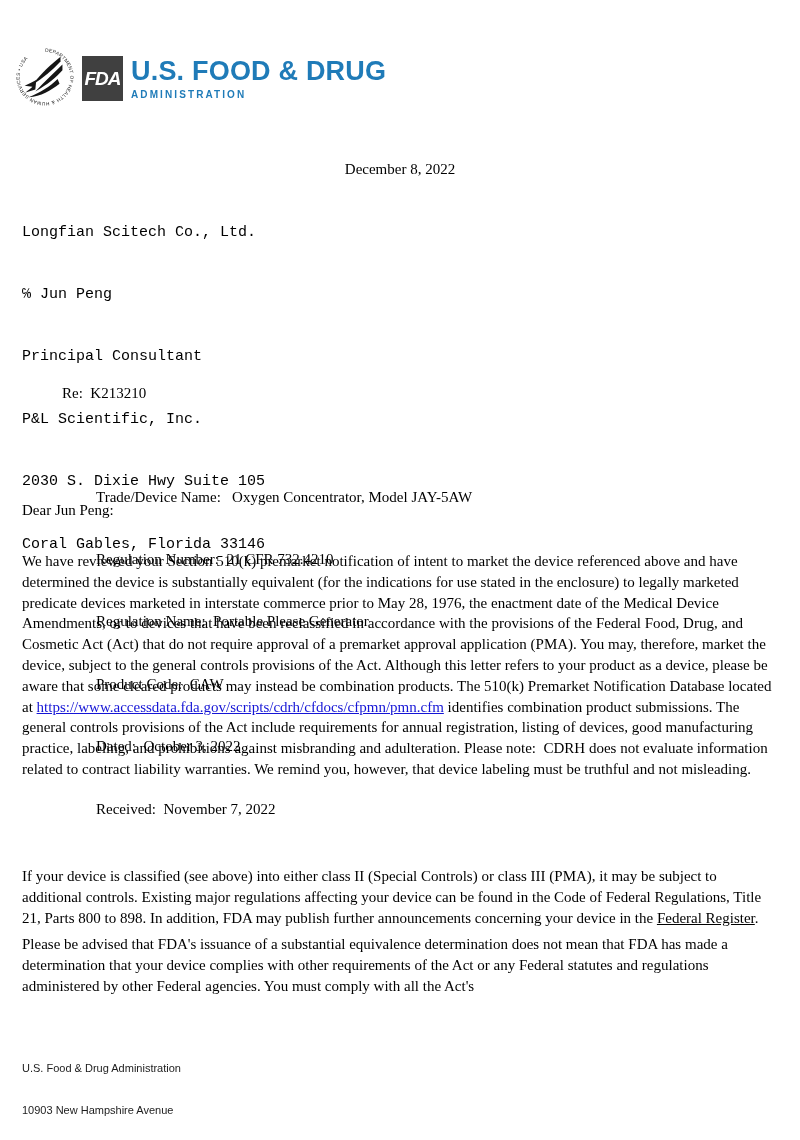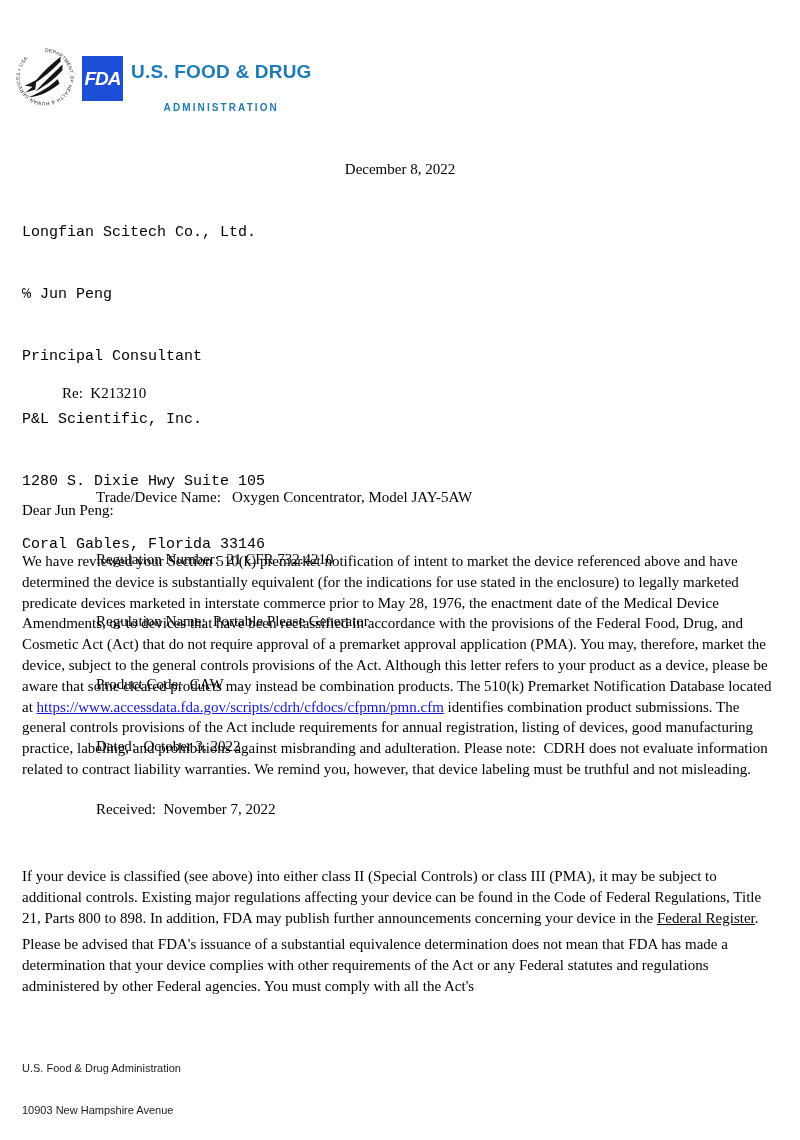--- a/index.html
+++ b/index.html
@@ -20,22 +20,22 @@
   .fda-lockup { display:flex; align-items:flex-start; margin-left:6px; margin-top:10px; }
   .fda-box {
     width:41px; height:45px;
     display:flex; align-items:center; justify-content:center;
     color:#fff;
     font-family:"Liberation Sans", sans-serif;
     font-weight:bold; font-style:italic;
     font-size:19px; letter-spacing:-1px;
   }
   .fda-name { margin-left:8px; margin-top:5px; font-family:"Liberation Sans", sans-serif; }
-  .fda-name-1 { font-weight:bold; font-size:19px; line-height:21px; letter-spacing:0.2px; }
-  .fda-name-2 { font-weight:bold; font-size:10px; line-height:12px; letter-spacing:2.1px; margin-top:20px;text-align:center; }
+  .fda-name-1 { font-weight:bold; font-size:27px; line-height:21px; letter-spacing:0.2px; }
+  .fda-name-2 { font-weight:bold; font-size:10px; line-height:12px; letter-spacing:2.1px; margin-top:7px; }
 
   
   .blk { position:absolute; left:22px; width:757px; font-size:15px; line-height:20.8px; white-space:pre-wrap; }
   .date-line { top:159px; left:0; width:800px; text-align:center; }
   .address   { top:181px;font-family:Liberation Mono, monospace; }
   .re-block  { top:341px;margin-left:40px; }
   .re-details { margin-left:34px; }
   .salutation { top:500px; }
   .para1 { top:551px; }
   .para2 { top:866px; }
@@ -69,36 +69,36 @@
       </text>
       <g fill="#161616">
         <path d="M48 11 C38 19 29 27 19 40 C30 33 40 25 48 16 Z"></path>
         <path d="M50 19 C42 27 32 36 22 47 C34 40 44 32 50 25 Z"></path>
         <path d="M45 34 C37 42 27 48 15 53 C28 52 38 46 47 39 Z"></path>
         <path d="M23 35 C19 37 15 39 11 41 L19 42 C17 44 14 46 12 48 L22 45 Z"></path>
       </g>
     </svg>
 
     <div class="fda-lockup">
-      <div class="fda-box" style="background: #1d4ed8;">FDA</div>
+      <div class="fda-box" style="background: #404040;">FDA</div>
       <div class="fda-name">
         <div class="fda-name-1" style="color: rgb(31, 123, 184);">U.S. FOOD &amp; DRUG</div>
         <div class="fda-name-2" style="color: rgb(31, 123, 184);">ADMINISTRATION</div>
       </div>
     </div>
   </div>
 
   <div class="blk date-line">December 8, 2022</div>
 
   <div class="blk address">
     <span class="line">Longfian Scitech Co., Ltd.</span>
     <span class="line">℅ Jun Peng</span>
     <span class="line">Principal Consultant</span>
     <span class="line">P&amp;L Scientific, Inc.</span>
-    <span class="line">1280 S. Dixie Hwy Suite 105</span>
+    <span class="line">2030 S. Dixie Hwy Suite 105</span>
     <span class="line">Coral Gables, Florida 33146</span>
   </div>
 
   <div class="blk re-block">
     <span class="line">Re:  K213210</span>
     <div class="re-details">
       <span class="line">Trade/Device Name:   Oxygen Concentrator, Model JAY-5AW</span>
       <span class="line">Regulation Number:  21 CFR 732.4210</span>
       <span class="line">Regulation Name:  Portable Please Generator</span>
       <span class="line">Product Code:  CAW</span>

